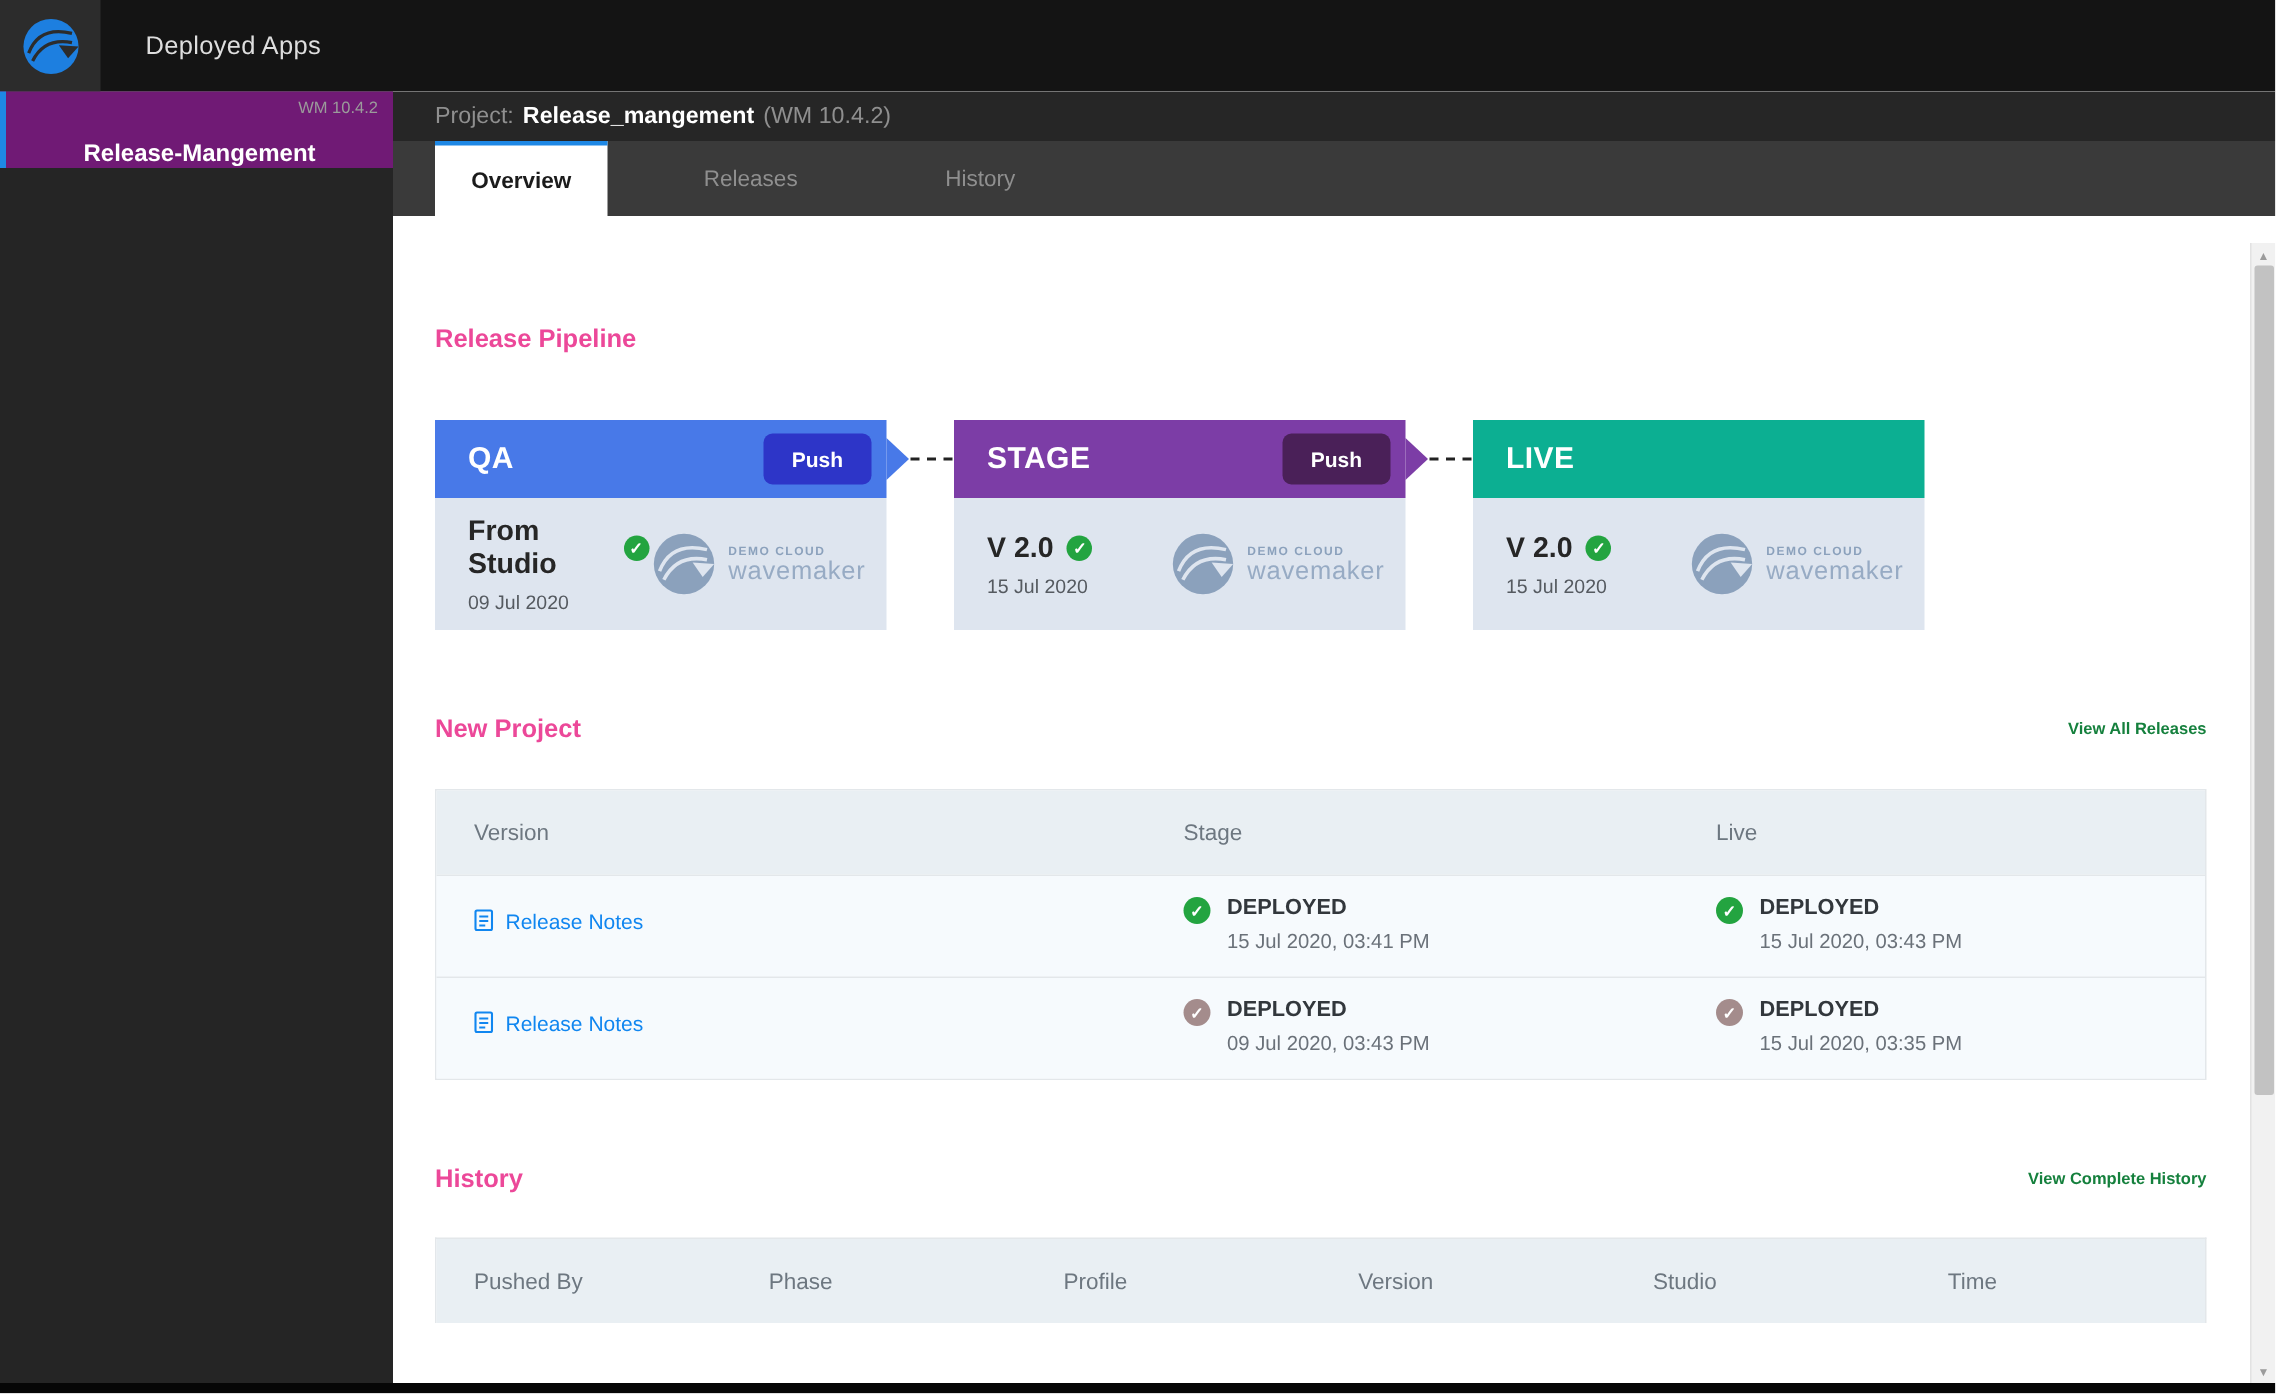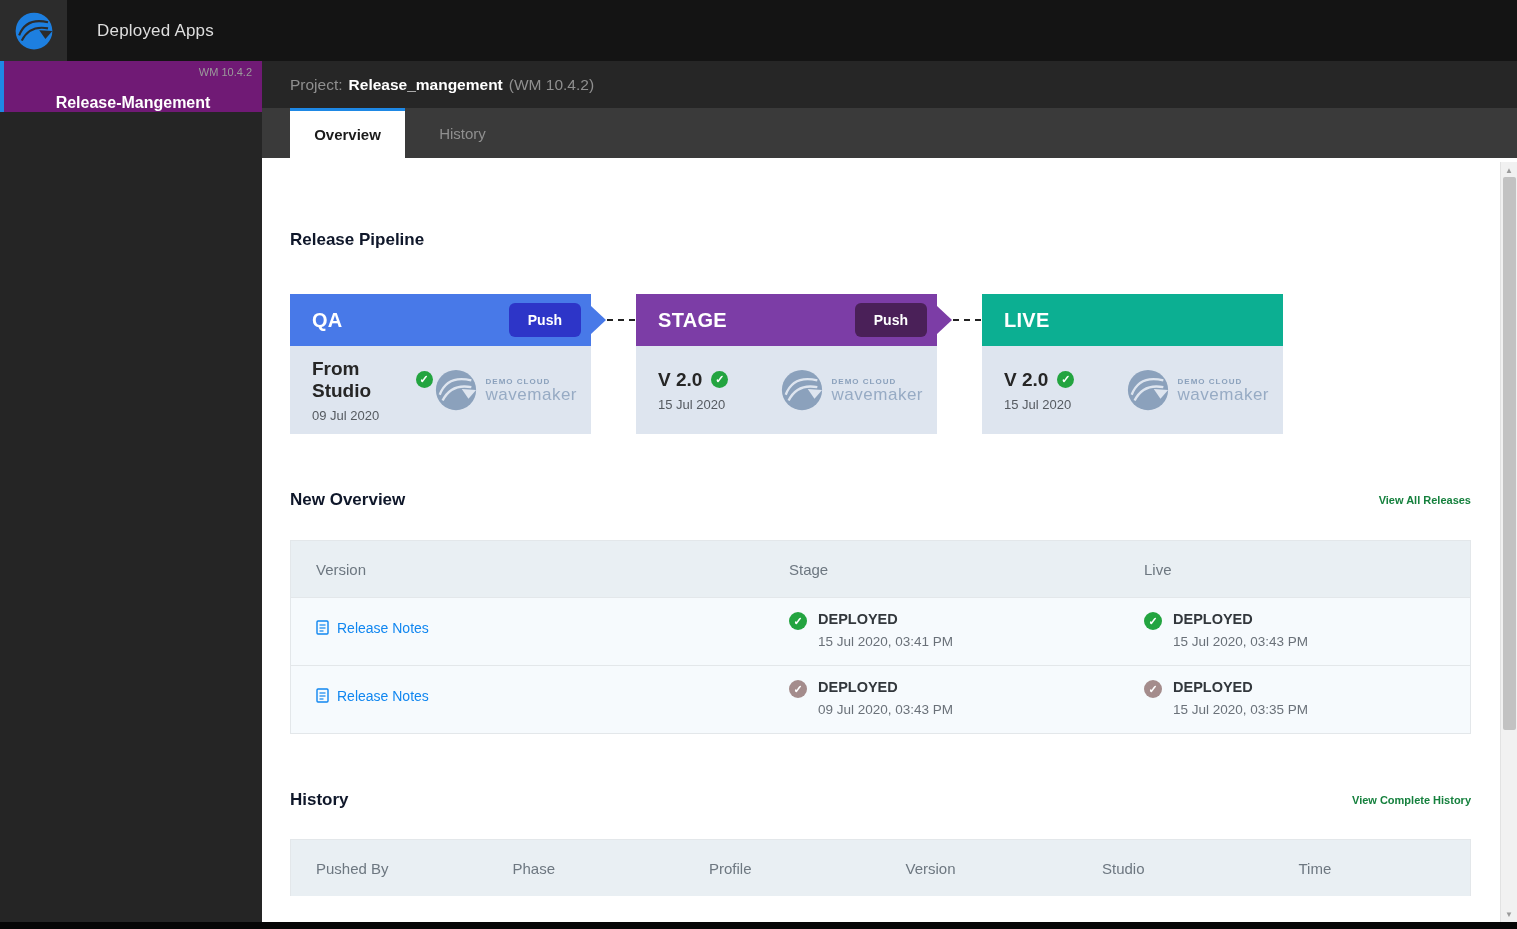--- a/index.html
+++ b/index.html
@@ -15,33 +15,33 @@
 
   
   .body-row { display:flex; height:861px; }
   .sidebar { width:262px; background:#252525; flex:none; }
   .sidebar-item { height:51px; background:#701a75; border-left:4px solid #1e88e5;
                   position:relative; display:flex; align-items:flex-end; justify-content:center; cursor:pointer; }
   .sidebar-item .label { color:#fff; font-size:16px; font-weight:700; margin-top:10px; }
   .sidebar-item .badge { position:absolute; top:5px; right:10px; color:#9b9b9b; font-size:11px; }
 
   .main { flex:1; display:flex; flex-direction:column; position:relative; background:#fff; min-width:0; }
-  .project-header { height:47px; background:#262626; display:flex; align-items:center;
+  .project-header { height:33px; background:#262626; display:flex; align-items:center;
                     padding-left:28px; gap:6px; font-size:15.5px; flex:none; }
   .project-header .muted { color:#8f8f8f; }
   .project-header .name { color:#fff; font-weight:700; }
 
-  .tabbar { height:50px; background:#3a3a3a; display:flex; padding-left:28px; flex:none; }
+  .tabbar { height:50px; background:#3a3a3a; display:flex; padding-left:28px; flex:none;gap:38px; }
   .tab { width:115px; display:flex; align-items:center; justify-content:center;
          color:#8f8f8f; font-size:15px; cursor:pointer; }
   .tab.active { background:#fff; color:#1b1b1b; font-weight:700; border-top:3px solid #1e88e5; }
 
   .content { flex:1; padding:0 46px 0 28px; overflow:hidden; }
 
-  .section-title { font-size:17px; font-weight:700; color:#0f172a; }
+  .section-title { font-size:17px; font-weight:700; color:#ec4899; }
   .rp-title { margin-top:72px; }
 
   
   .pipeline { display:flex; gap:45px; margin-top:44px; }
   .stage { width:301px; position:relative; flex:none; }
   .stage-header { height:52px; display:flex; align-items:center; padding:0 10px 0 22px; position:relative; }
   .stage-name { color:#fff; font-weight:700; font-size:20px; letter-spacing:.3px; flex:1; }
   .push-btn { color:#fff; font-weight:700; font-size:14px; border:none; border-radius:6px;
               padding:9px 19px; cursor:pointer; font-family:inherit; }
   .conn-arrow { position:absolute; right:-15px; top:50%; transform:translateY(-50%);
@@ -125,20 +125,21 @@
     <main class="main">
 
       <div class="project-header">
         <span class="muted">Project:</span>
         <span class="name">Release_mangement</span>
         <span class="muted">(WM 10.4.2)</span>
       </div>
 
       <div class="tabbar">
         <div class="tab active">Overview</div>
+        <div class="tab">Releases</div>
         <div class="tab">History</div>
       </div>
 
       <div class="content">
 
         <div class="section-title rp-title">Release Pipeline</div>
 
         <div class="pipeline">
 
           <div class="stage">
@@ -223,21 +224,21 @@
                 <div>
                   <div class="brand-top">DEMO CLOUD</div>
                   <div class="brand-bottom">wavemaker</div>
                 </div>
               </div>
             </div>
           </div>
         </div>
 
         <div class="section-head">
-          <div class="section-title">New Overview</div>
+          <div class="section-title">New Project</div>
           <a class="view-link">View All Releases</a>
         </div>
 
         <div class="rel-table">
           <div class="grid3 rel-head">
             <div>Version</div>
             <div>Stage</div>
             <div>Live</div>
           </div>
 

